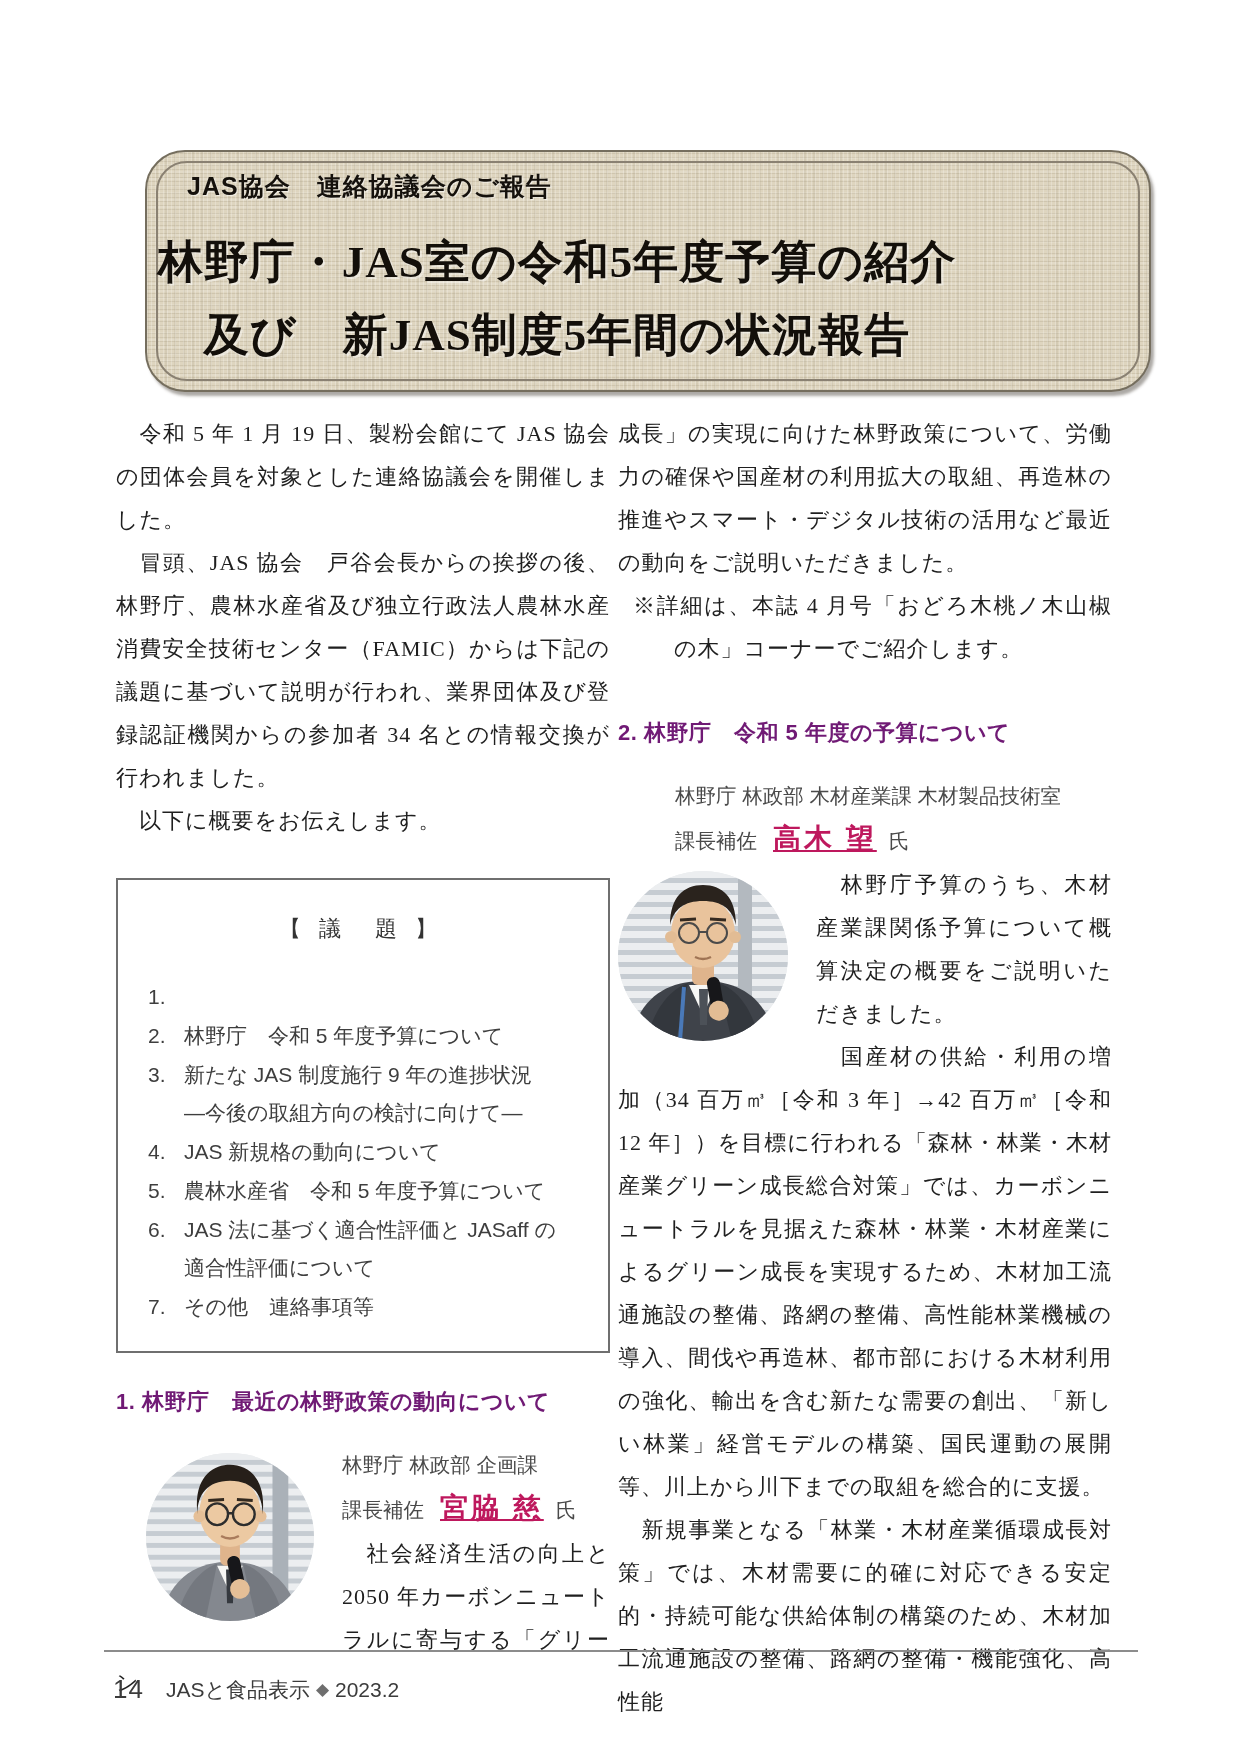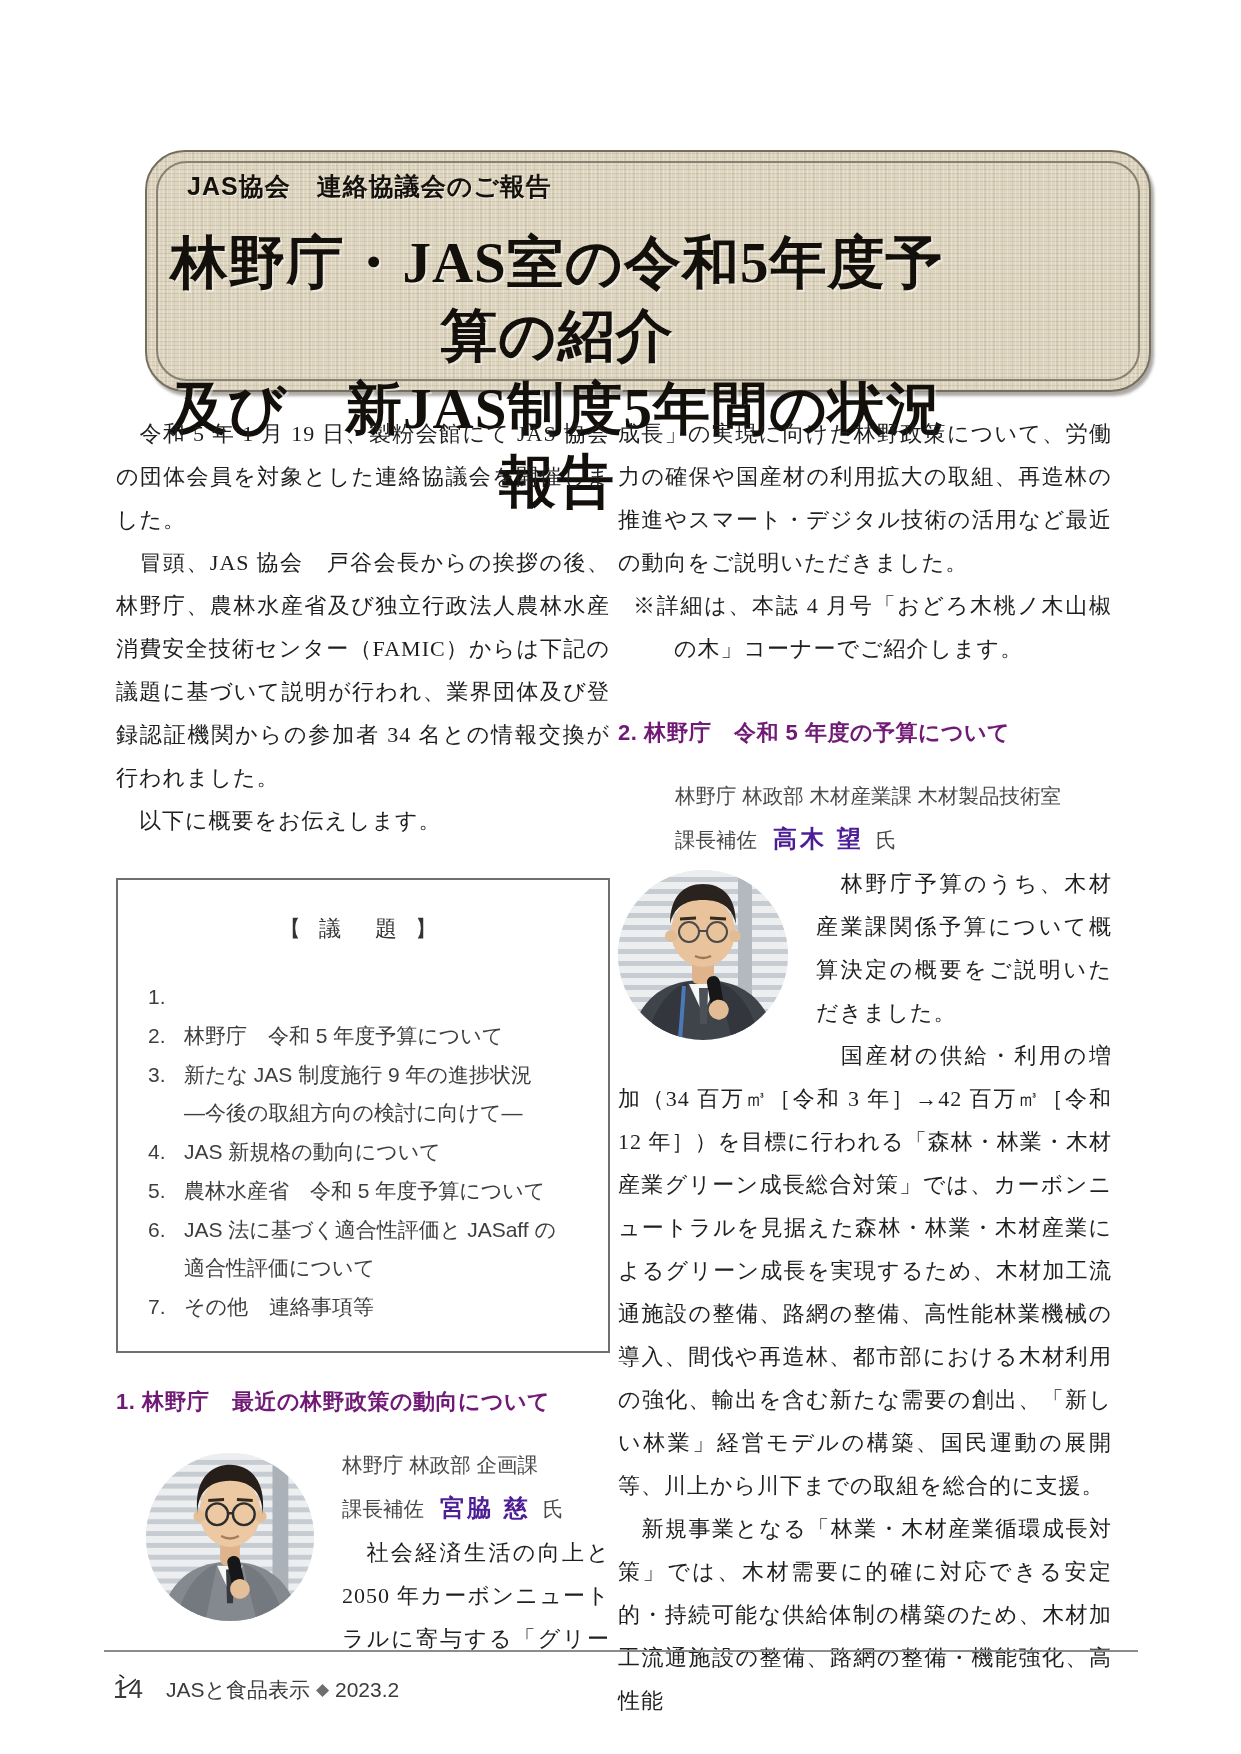--- a/index.html
+++ b/index.html
@@ -22,21 +22,21 @@
   }
   .header-inner{position:absolute;inset:9px;border:2px solid #8a8172;border-radius:31px;pointer-events:none;}
   .kicker{
     position:absolute;left:40px;top:18px;
     font-family:"Liberation Sans","DejaVu Sans",sans-serif;font-weight:bold;
     font-size:25px;color:#15110c;letter-spacing:1px;
     text-shadow:1px 1px 0 rgba(255,255,255,.55);
   }
   .titles{
     position:absolute;left:0;top:74px;width:820px;text-align:center;
-    font-weight:bold;color:#130f0a;font-size:57px;line-height:73px;letter-spacing:1px;
+    font-weight:bold;color:#130f0a;font-size:45px;line-height:73px;letter-spacing:1px;
     text-shadow:2px 2px 0 rgba(255,255,255,.45);
   }
   
   .content{position:absolute;left:116px;top:412px;width:1006px;display:flex;gap:8px;}
   .col{width:494px;box-sizing:border-box;}
   p.body{margin:0;font-size:22px;line-height:43px;text-align:justify;letter-spacing:1px;}
   
   .agenda-box{
     margin-top:36px;border:2px solid #6f6f6f;box-sizing:border-box;
     padding:30px 24px 24px 20px;
@@ -49,21 +49,21 @@
   .agenda-line2{display:block;}
   
   .section-heading{
     font-family:"Liberation Sans","DejaVu Sans",sans-serif;font-weight:bold;
     font-size:22px;color:#701a75;margin:34px 0 2px;letter-spacing:.5px;
   }
   .sec2-heading{margin-top:48px;}
   .speaker{font-family:"Liberation Sans","DejaVu Sans",sans-serif;color:#4a4a4a;font-size:20.5px;margin-top:28px;}
   .speaker-org{line-height:40px;margin:4px 0 0;}
   .speaker-line{line-height:45px;margin:0;}
-  .speaker-name{font-weight:bold;color:#4c1d95;font-size:24px;margin:0 12px 0 16px;letter-spacing:3px;}
+  .speaker-name{font-weight:bold;color:#be185d;font-size:28px;margin:0 12px 0 16px;letter-spacing:3px;text-decoration:underline;}
   .ind57{margin-left:57px;}
   
   .photo-wrap{
     float:left;width:168px;height:168px;border-radius:50%;overflow:hidden;
     margin:8px 28px 6px 30px;background:#e8eaec;
   }
   .photo-wrap.right-col{width:170px;height:170px;margin:8px 28px 6px 0;}
   .photo-wrap svg{display:block;width:100%;height:100%;}
   
   .note{padding-left:56px;text-indent:-41px;}

